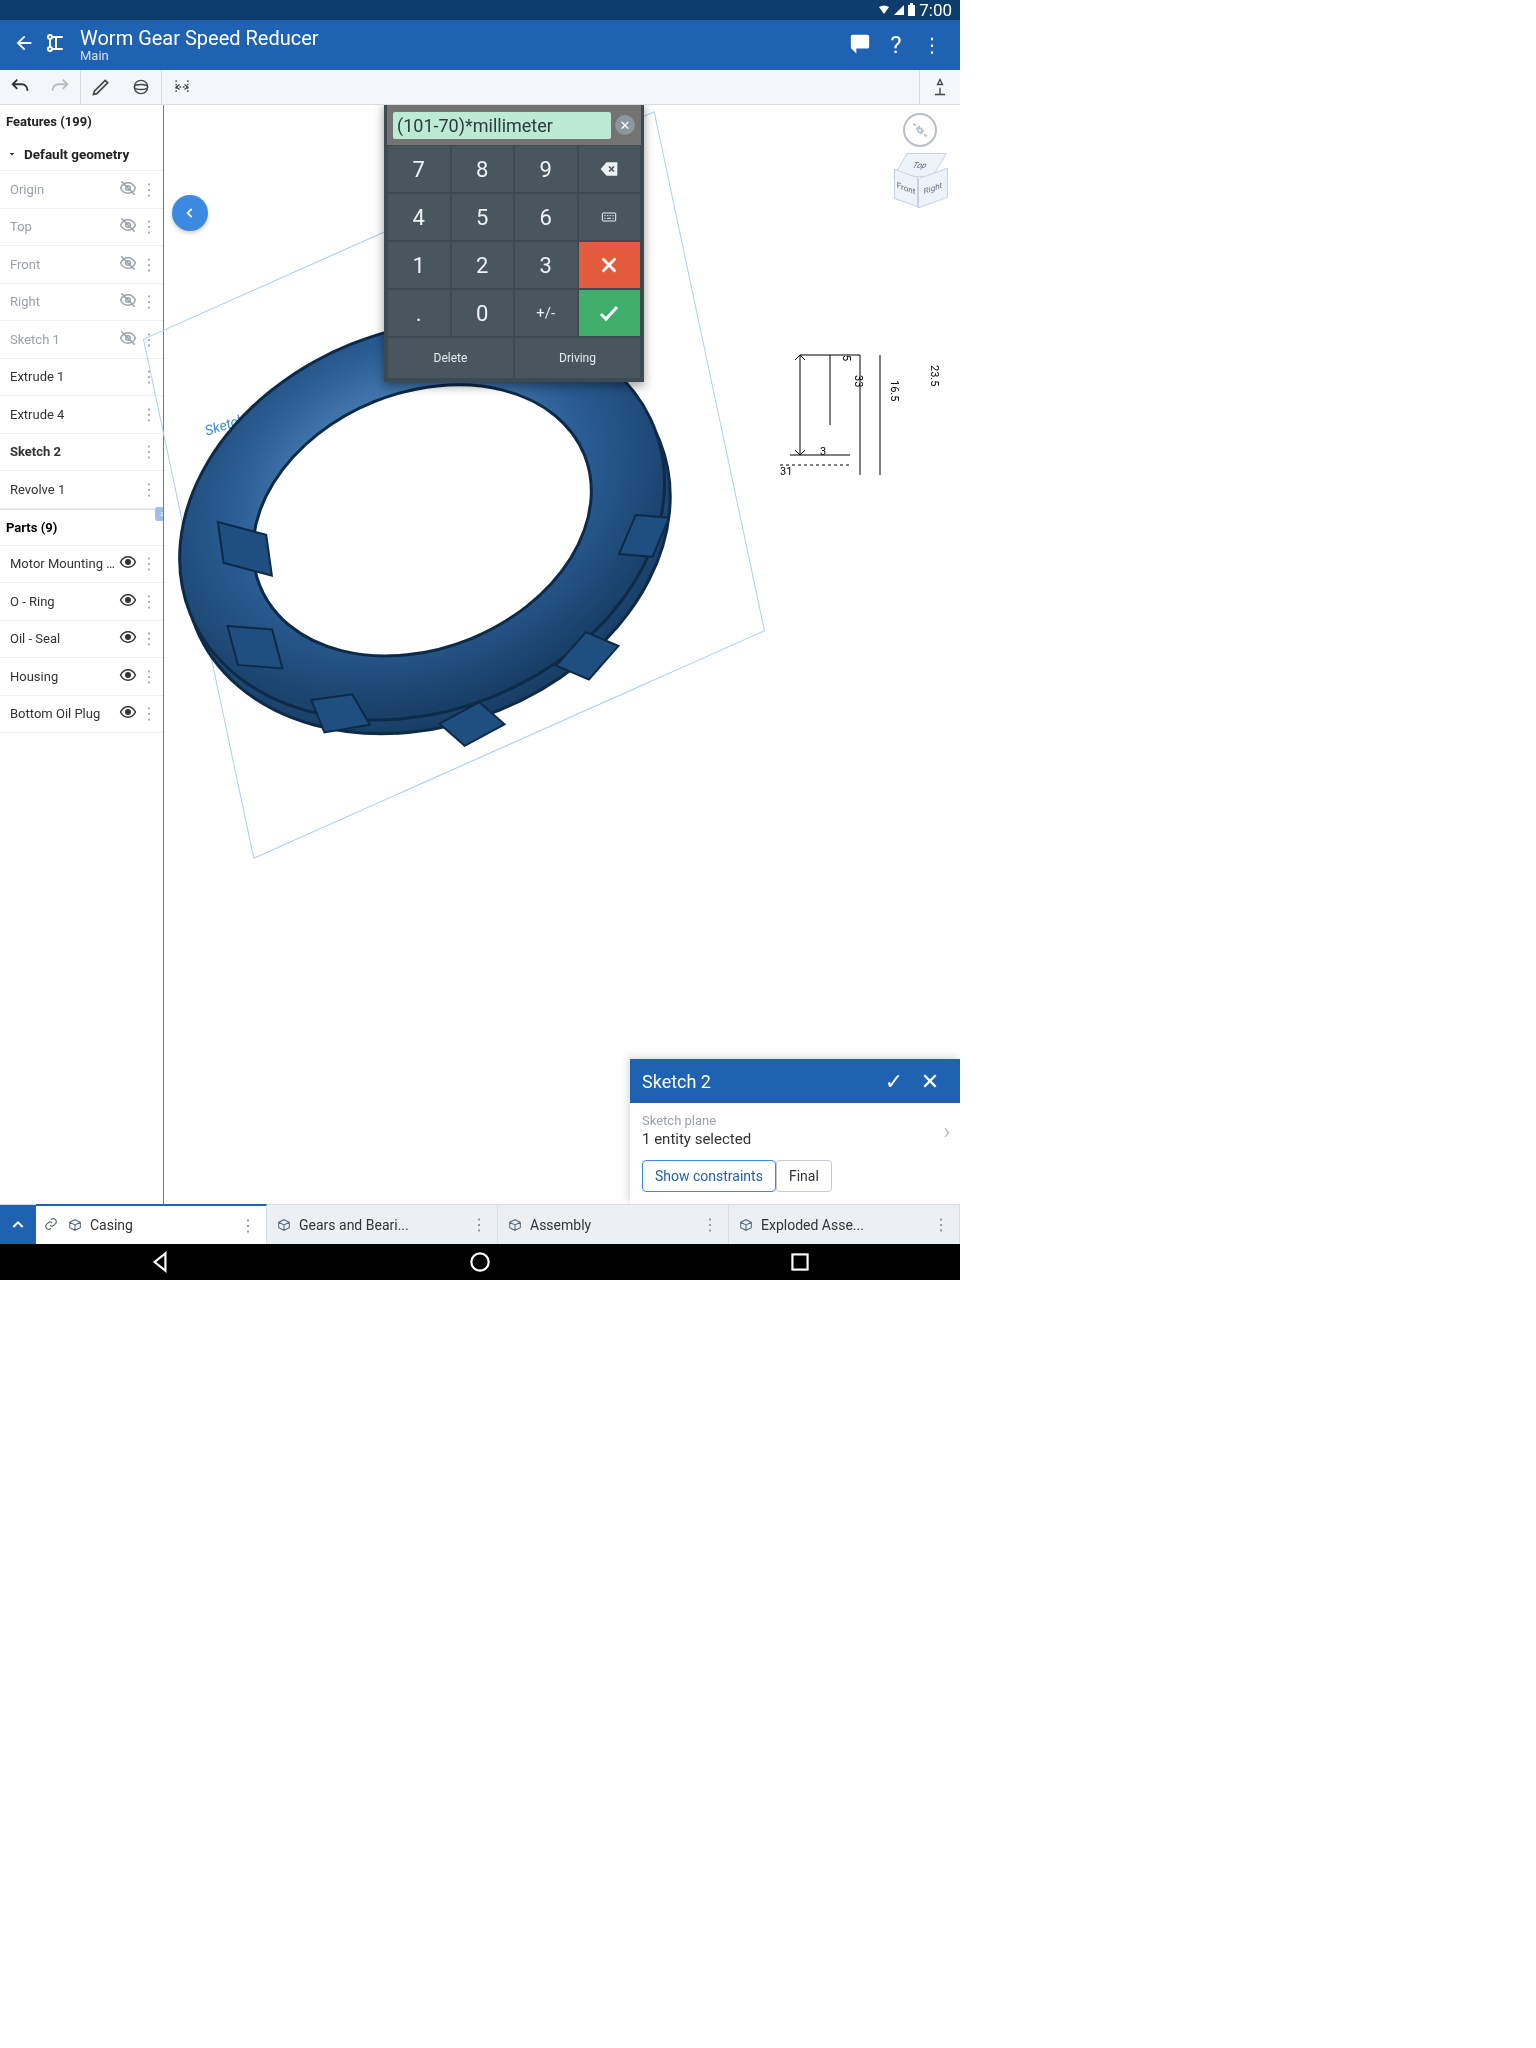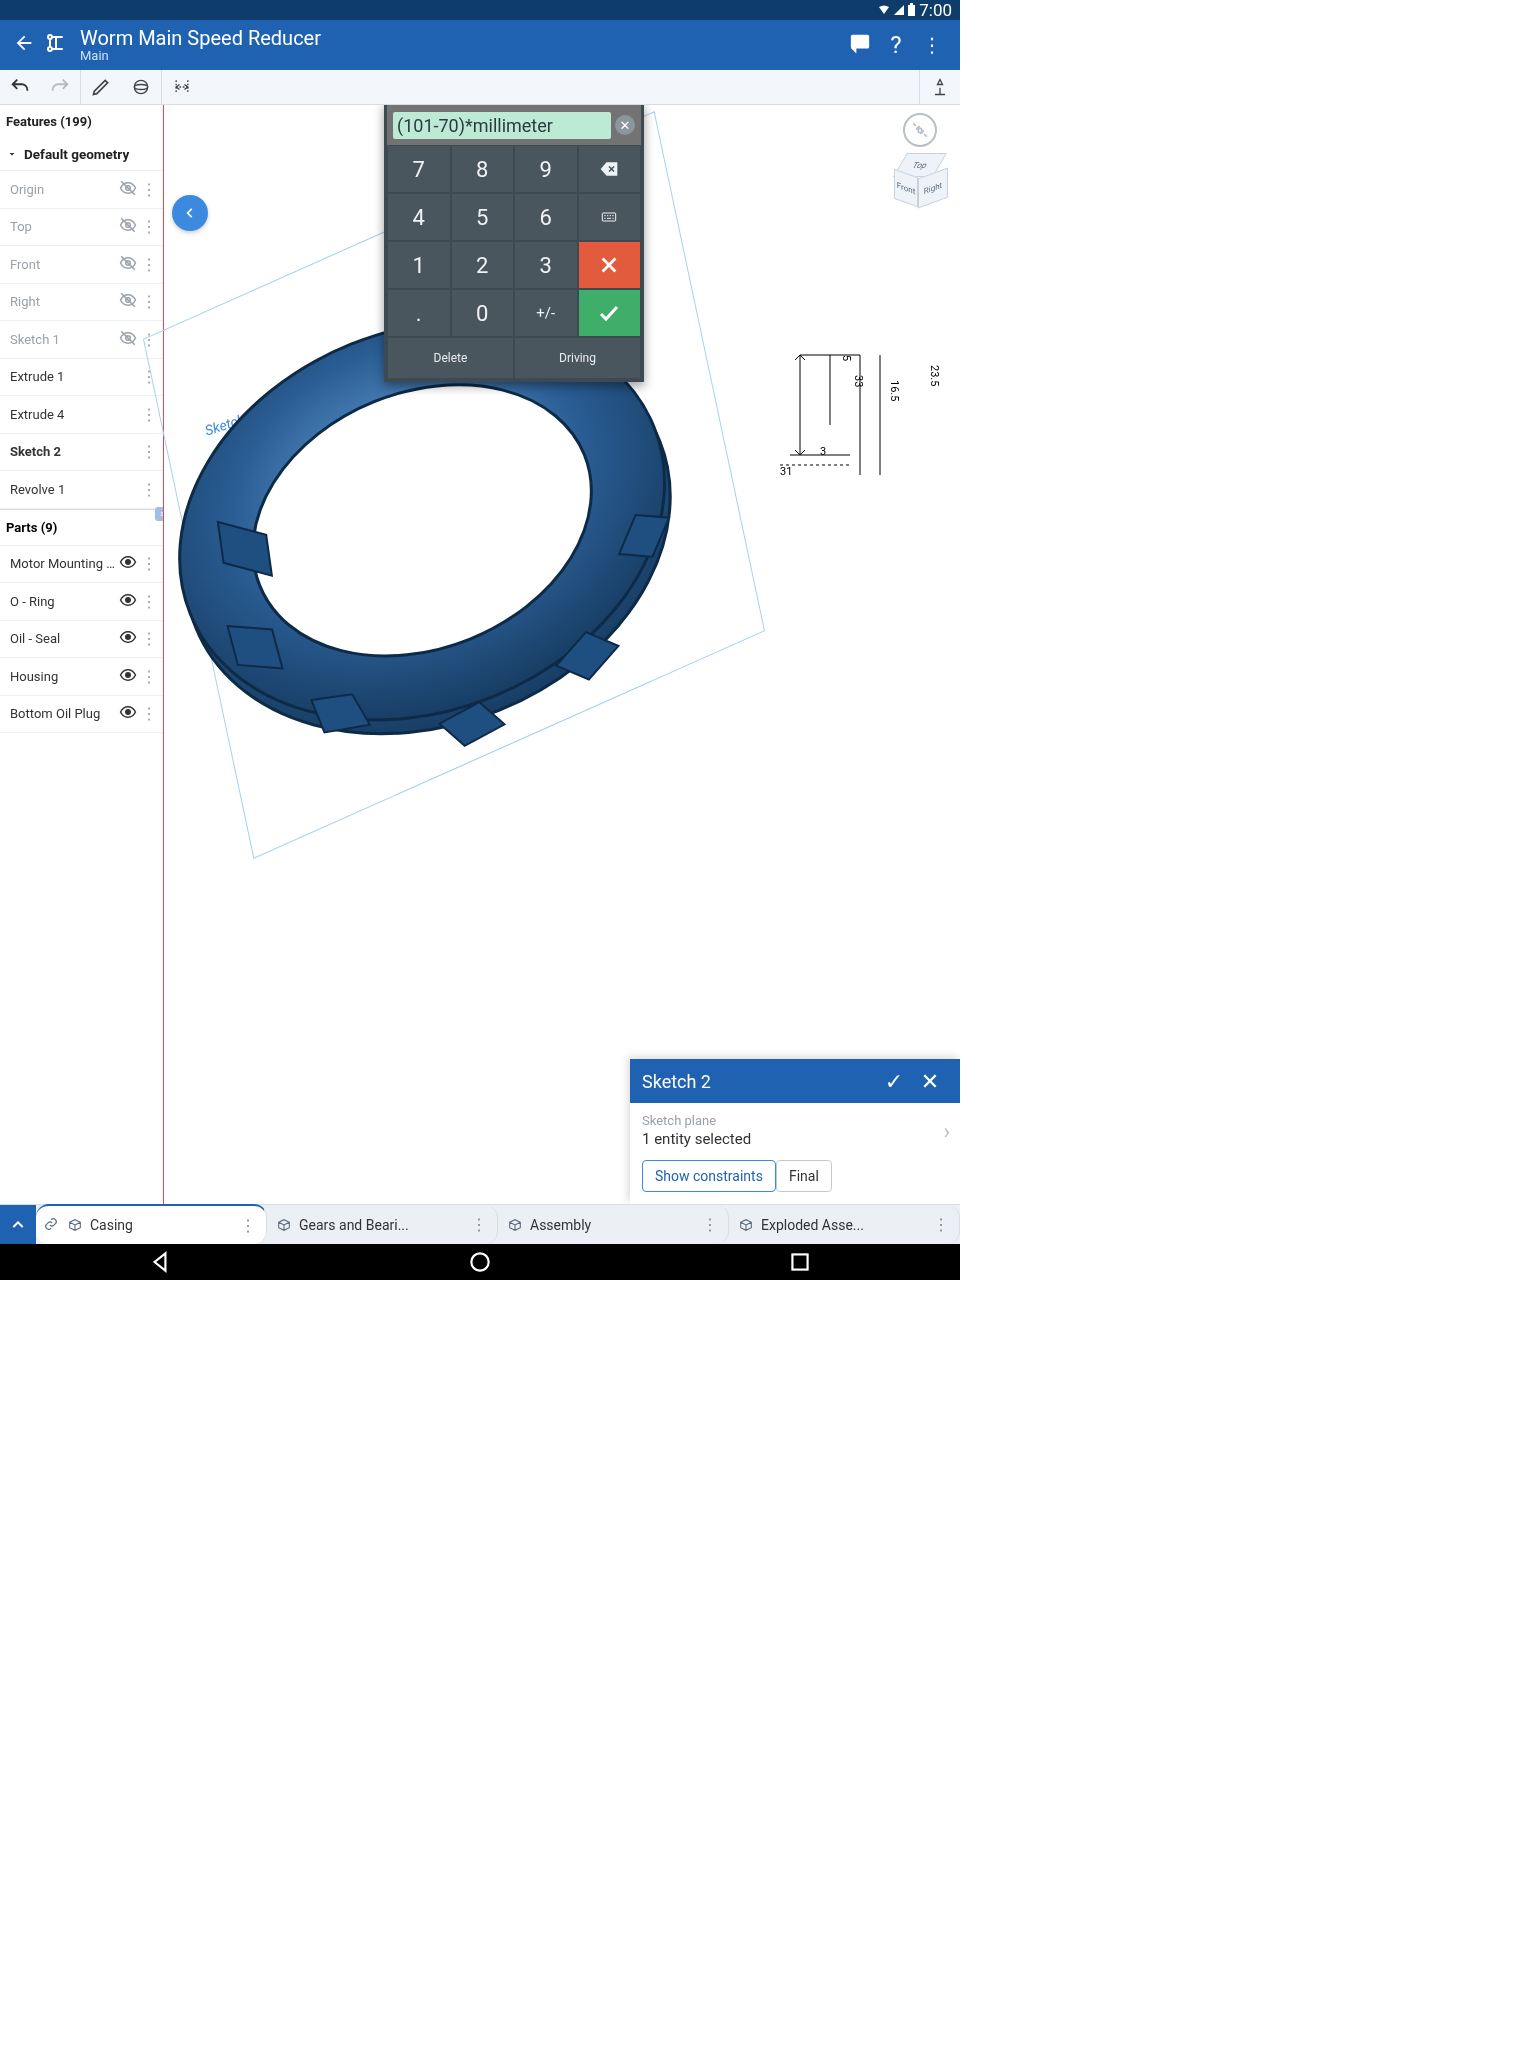--- a/index.html
+++ b/index.html
@@ -86,21 +86,21 @@
 .sketchpanel .sp-body .lab { color:#9aa1a9; font-size:13px;}
 .sketchpanel .sp-body .val { color:#333; font-size:15px; margin-top:2px;}
 .sketchpanel .sp-body .chev { position:absolute; right:10px; top:16px; color:#b7bfc7; font-size:22px; cursor:pointer;}
 .sketchpanel .sp-btns { display:flex; padding:0 12px 12px;}
 .sketchpanel .sp-btns button { padding:7px 12px; font-size:14px; background:#fff; border:1px solid #c3cad2; border-radius:4px; cursor:pointer; color:#333;}
 .sketchpanel .sp-btns .active { border-color:#3b8ae0; color:#1e62b1;}
 
 
 .tabs { height:40px; background:#ecf0f4; display:flex; border-top:1px solid #d8dde3;}
 .tabs .up { width:36px; background:#1e62b1; color:#fff; display:flex; align-items:center; justify-content:center; cursor:pointer;}
-.tabs .tab { flex:1; display:flex; align-items:center; padding:0 8px; gap:6px; border-right:1px solid #d8dde3; background:#ecf0f4; cursor:pointer; min-width:0;border-radius:13px;}
+.tabs .tab { flex:1; display:flex; align-items:center; padding:0 8px; gap:6px; border-right:1px solid #d8dde3; background:#ecf0f4; cursor:pointer; min-width:0;}
 .tabs .tab.selected { background:#fff; border-top:2px solid #1e62b1; margin-top:-1px;}
 .tabs .tab .ic { width:18px; height:18px; display:flex; align-items:center; justify-content:center; color:#5a6b7d;}
 .tabs .tab .tl { flex:1; font-size:14px; color:#333; white-space:nowrap; overflow:hidden; text-overflow:ellipsis;}
 .tabs .tab .m { color:#888; padding:0 2px; cursor:pointer;}
 .tabs .link-ic { width:16px; color:#5a6b7d;}
 
 
 .navbar { height:36px; background:#000; display:flex; align-items:center; justify-content:space-around;}
 .navbar .nb { width:26px; height:26px; cursor:pointer;}
 .navbar svg { stroke:#fff; fill:none; stroke-width:2;}
@@ -126,21 +126,21 @@
         </svg>
     </div>
     <div class="tree-icon">
       <svg width="24" height="24" viewBox="0 0 24 24" fill="none" stroke="#fff" stroke-width="2">
           <circle cx="6" cy="6" r="2"></circle>
           <circle cx="6" cy="18" r="2"></circle>
           <path d="M8 6h10M8 18h10M6 8v8M12 6v12" stroke-linecap="round"></path>
         </svg>
     </div>
     <div class="titles">
-      <div class="title">Worm Main Speed Reducer</div>
+      <div class="title">Worm Gear Speed Reducer</div>
       <div class="sub">Main</div>
     </div>
     <div class="icon">
       <svg width="22" height="22" viewBox="0 0 24 24" fill="none" stroke="#fff" stroke-width="2">
           <rect x="3" y="4" width="18" height="13" rx="1"></rect>
           <path d="M7 8h10M7 11h10M7 14h6M3 17l4 4v-4"></path>
         </svg>
     </div>
     <div class="icon" style="font-size:24px;">?</div>
     <div class="icon">⋮</div>

